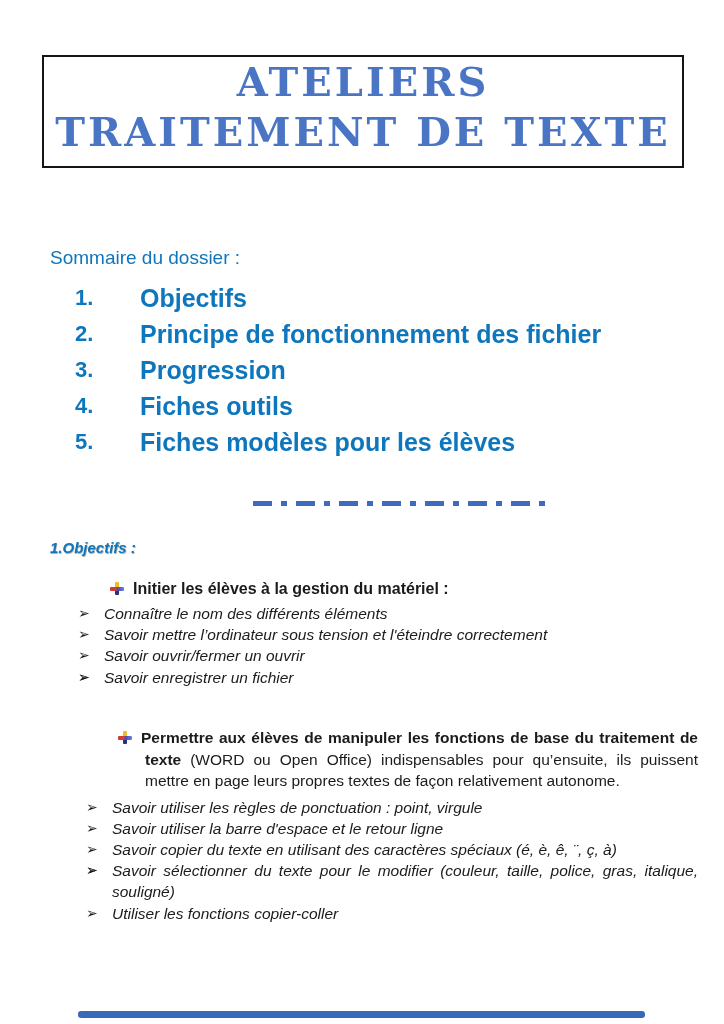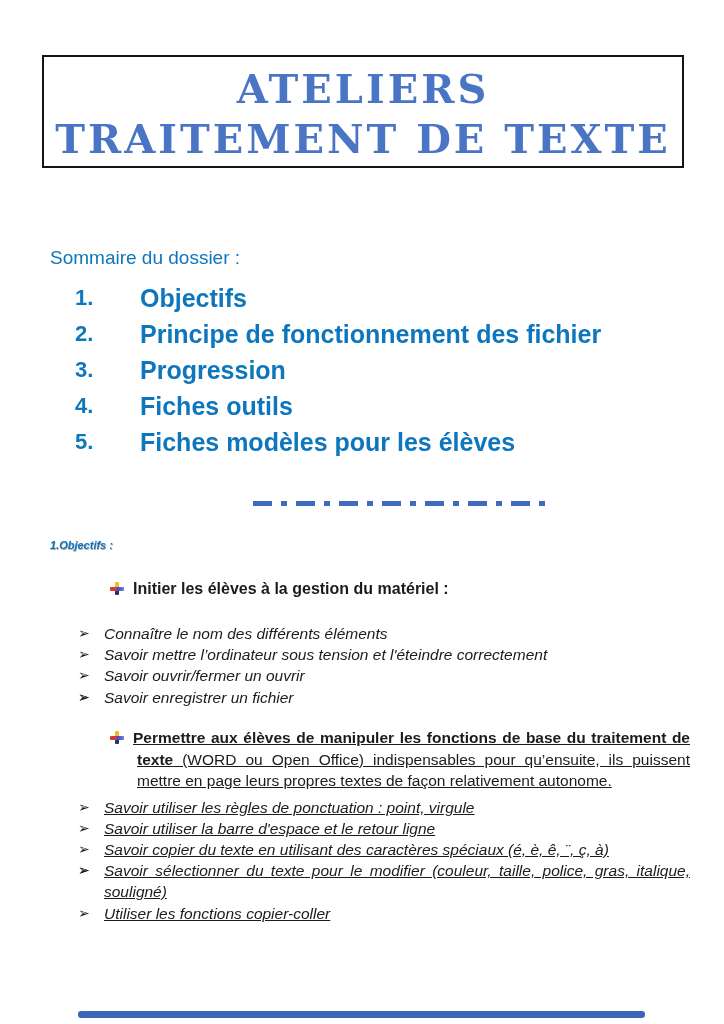--- a/index.html
+++ b/index.html
@@ -15,21 +15,20 @@
     margin: 0 auto;
   }
 
   
   .title-box {
     position: absolute;
     top: 55px; left: 42px; right: 40px;
     height: 113px;
     border: 2px solid #151515;
     text-align: center;
-    padding-top: 7px;
   }
   .title-line {
     font-size: 40px;
     line-height: 50px;
     font-weight: 700;
     letter-spacing: 3px;
     color: #4a75c5;
     font-family: "DejaVu Serif", serif;
   }
 
@@ -57,34 +56,34 @@
       transparent 19px, transparent 28px,
       #3f6bbf 28px, #3f6bbf 34px,
       transparent 34px, transparent 43px
     );
   }
 
   
   .section-heading {
     position: absolute;
     top: 539px; left: 50px;
-    font-size: 11px; font-weight: 700; font-style: italic;
+    font-size: 15px; font-weight: 700; font-style: italic;
     color: #0e76bc;
     text-shadow: 0.6px 0.6px 0 rgba(70,70,70,0.45);
   }
 
   
   .group1 { position: absolute; top: 579px; left: 0; right: 0; }
-  .group2 { position: absolute; top: 727px; left: 0; right: 0; text-decoration: underline; }
+  .group2 { position: absolute; top: 727px; left: 8px; right: 0; }
 
   .group-heading {
     margin-left: 110px;
     font-size: 16px; font-weight: 400;
     line-height: 20px;
-    margin-bottom: 24px;
+    margin-bottom: 4px;
   }
   .lead-para {
     margin-left: 137px;
     width: 553px;
     text-align: justify;
     text-indent: -27px;
     font-size: 15.5px;
     line-height: 21.5px;
     margin-bottom: 5px;
   }

